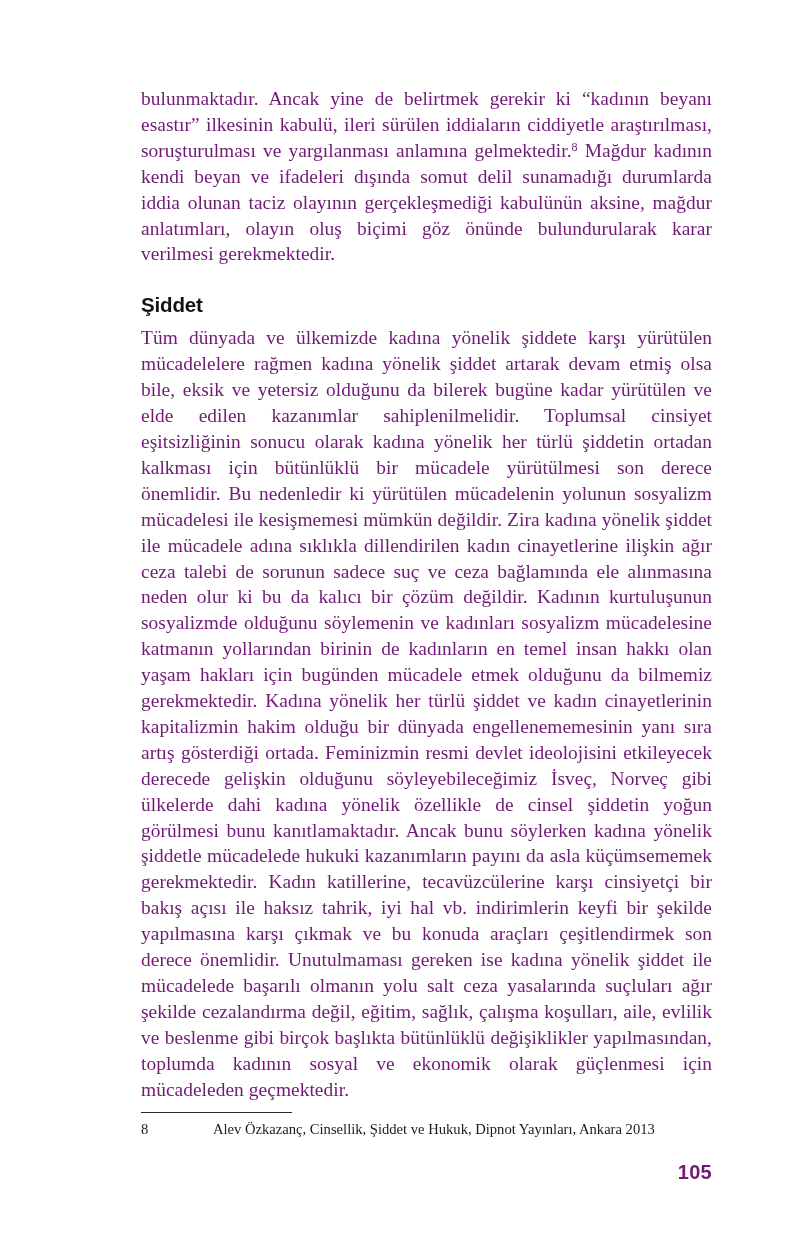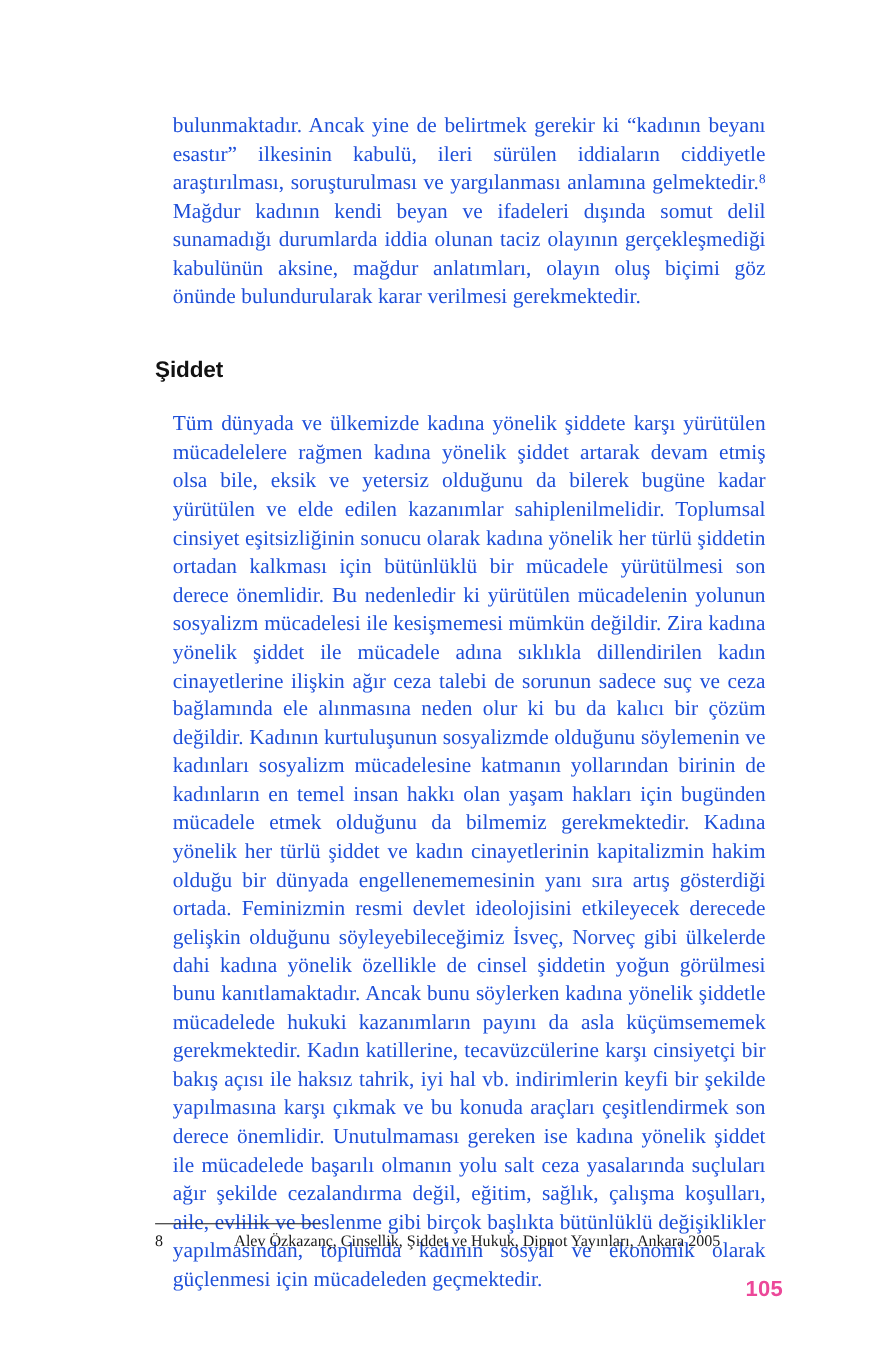--- a/index.html
+++ b/index.html
@@ -24,28 +24,28 @@
     background: #ffffff;
     overflow: hidden;
   }
   .content {
     position: absolute;
     left: 141px;
     top: 86px;
     width: 571px;
   }
   p.body-par {
-    margin: 16px;
+    margin: 0;
     font-family: "Liberation Serif", serif;
     font-size: 19.4px;
     line-height: 25.9px;
     text-align: justify;
     text-justify: inter-word;
     hyphens: manual;
-    color: #1d4ed8;
+    color: #701a75;
     letter-spacing: 0.05px;
     word-spacing: 0.1px;
   }
   p.body-par sup {
     font-size: 0.62em;
     vertical-align: 0.48em;
     line-height: 0;
   }
   h2.section-heading {
     margin: 0;
@@ -92,21 +92,21 @@
   .page-number {
     position: absolute;
     left: 141px;
     top: 1160px;
     width: 571px;
     text-align: right;
     font-family: "Liberation Sans", sans-serif;
     font-weight: bold;
     font-size: 20px;
     line-height: 24px;
-    color: #ec4899;
+    color: #701a75;
     letter-spacing: 0.3px;
   }
 </style>
 </head>
 <body>
 
 <div class="page">
 
   <div class="content">
 
@@ -118,19 +118,19 @@
 
     <div class="gap-after-heading"></div>
 
     <p class="body-par">Tüm dünyada ve ülkemizde kadına yönelik şiddete karşı yürütülen mücadelelere rağmen kadına yönelik şiddet artarak devam etmiş olsa bile, eksik ve yetersiz olduğunu da bilerek bugüne kadar yürütülen ve elde edilen kazanımlar sahiplenilmelidir. Toplumsal cinsiyet eşitsizliğinin sonucu olarak kadına yönelik her türlü şiddetin ortadan kalkması için bütünlüklü bir mücadele yürütülmesi son derece önemlidir. Bu nedenledir ki yürütülen mücadelenin yolunun sosyalizm mücadelesi ile kesişmemesi mümkün değildir. Zira kadına yönelik şiddet ile mücadele adına sıklıkla dillendirilen kadın cinayetlerine ilişkin ağır ceza talebi de sorunun sadece suç ve ceza bağlamında ele alınmasına neden olur ki bu da kalıcı bir çözüm değildir. Kadının kurtuluşunun sosyalizmde olduğunu söylemenin ve kadınları sosyalizm mücadelesine katmanın yollarından birinin de kadınların en temel insan hakkı olan yaşam hakları için bugünden mücadele etmek olduğunu da bilmemiz gerekmektedir. Kadına yönelik her türlü şiddet ve kadın cinayetlerinin kapitalizmin hakim olduğu bir dünyada engellenememesinin yanı sıra artış gösterdiği ortada. Feminizmin resmi devlet ideolojisini etkileyecek derecede gelişkin olduğunu söyleyebileceğimiz İsveç, Norveç gibi ülkelerde dahi kadına yönelik özellikle de cinsel şiddetin yoğun görülmesi bunu kanıtlamaktadır. Ancak bunu söylerken kadına yönelik şiddetle mücadelede hukuki kazanımların payını da asla küçümsememek gerekmektedir. Kadın katillerine, tecavüzcülerine karşı cinsiyetçi bir bakış açısı ile haksız tahrik, iyi hal vb. indirimlerin keyfi bir şekilde yapılmasına karşı çıkmak ve bu konuda araçları çeşitlendirmek son derece önemlidir. Unutulmaması gereken ise kadına yönelik şiddet ile mücadelede başarılı olmanın yolu salt ceza yasalarında suçluları ağır şekilde cezalandırma değil, eğitim, sağlık, çalışma koşulları, aile, evlilik ve beslenme gibi birçok başlıkta bütünlüklü değişiklikler yapılmasından, toplumda kadının sosyal ve ekonomik olarak güçlenmesi için mücadeleden geçmektedir.</p>
 
   </div>
 
   <div class="footnote-block">
     <div class="footnote-rule"></div>
     <div class="footnote-row">
-      <span class="footnote-num">8</span><span class="footnote-text">Alev Özkazanç, Cinsellik, Şiddet ve Hukuk, Dipnot Yayınları, Ankara 2005</span>
+      <span class="footnote-num">8</span><span class="footnote-text">Alev Özkazanç, Cinsellik, Şiddet ve Hukuk, Dipnot Yayınları, Ankara 2013</span>
     </div>
   </div>
 
   <div class="page-number">105</div>
 
 </div>
 
 </body></html>

